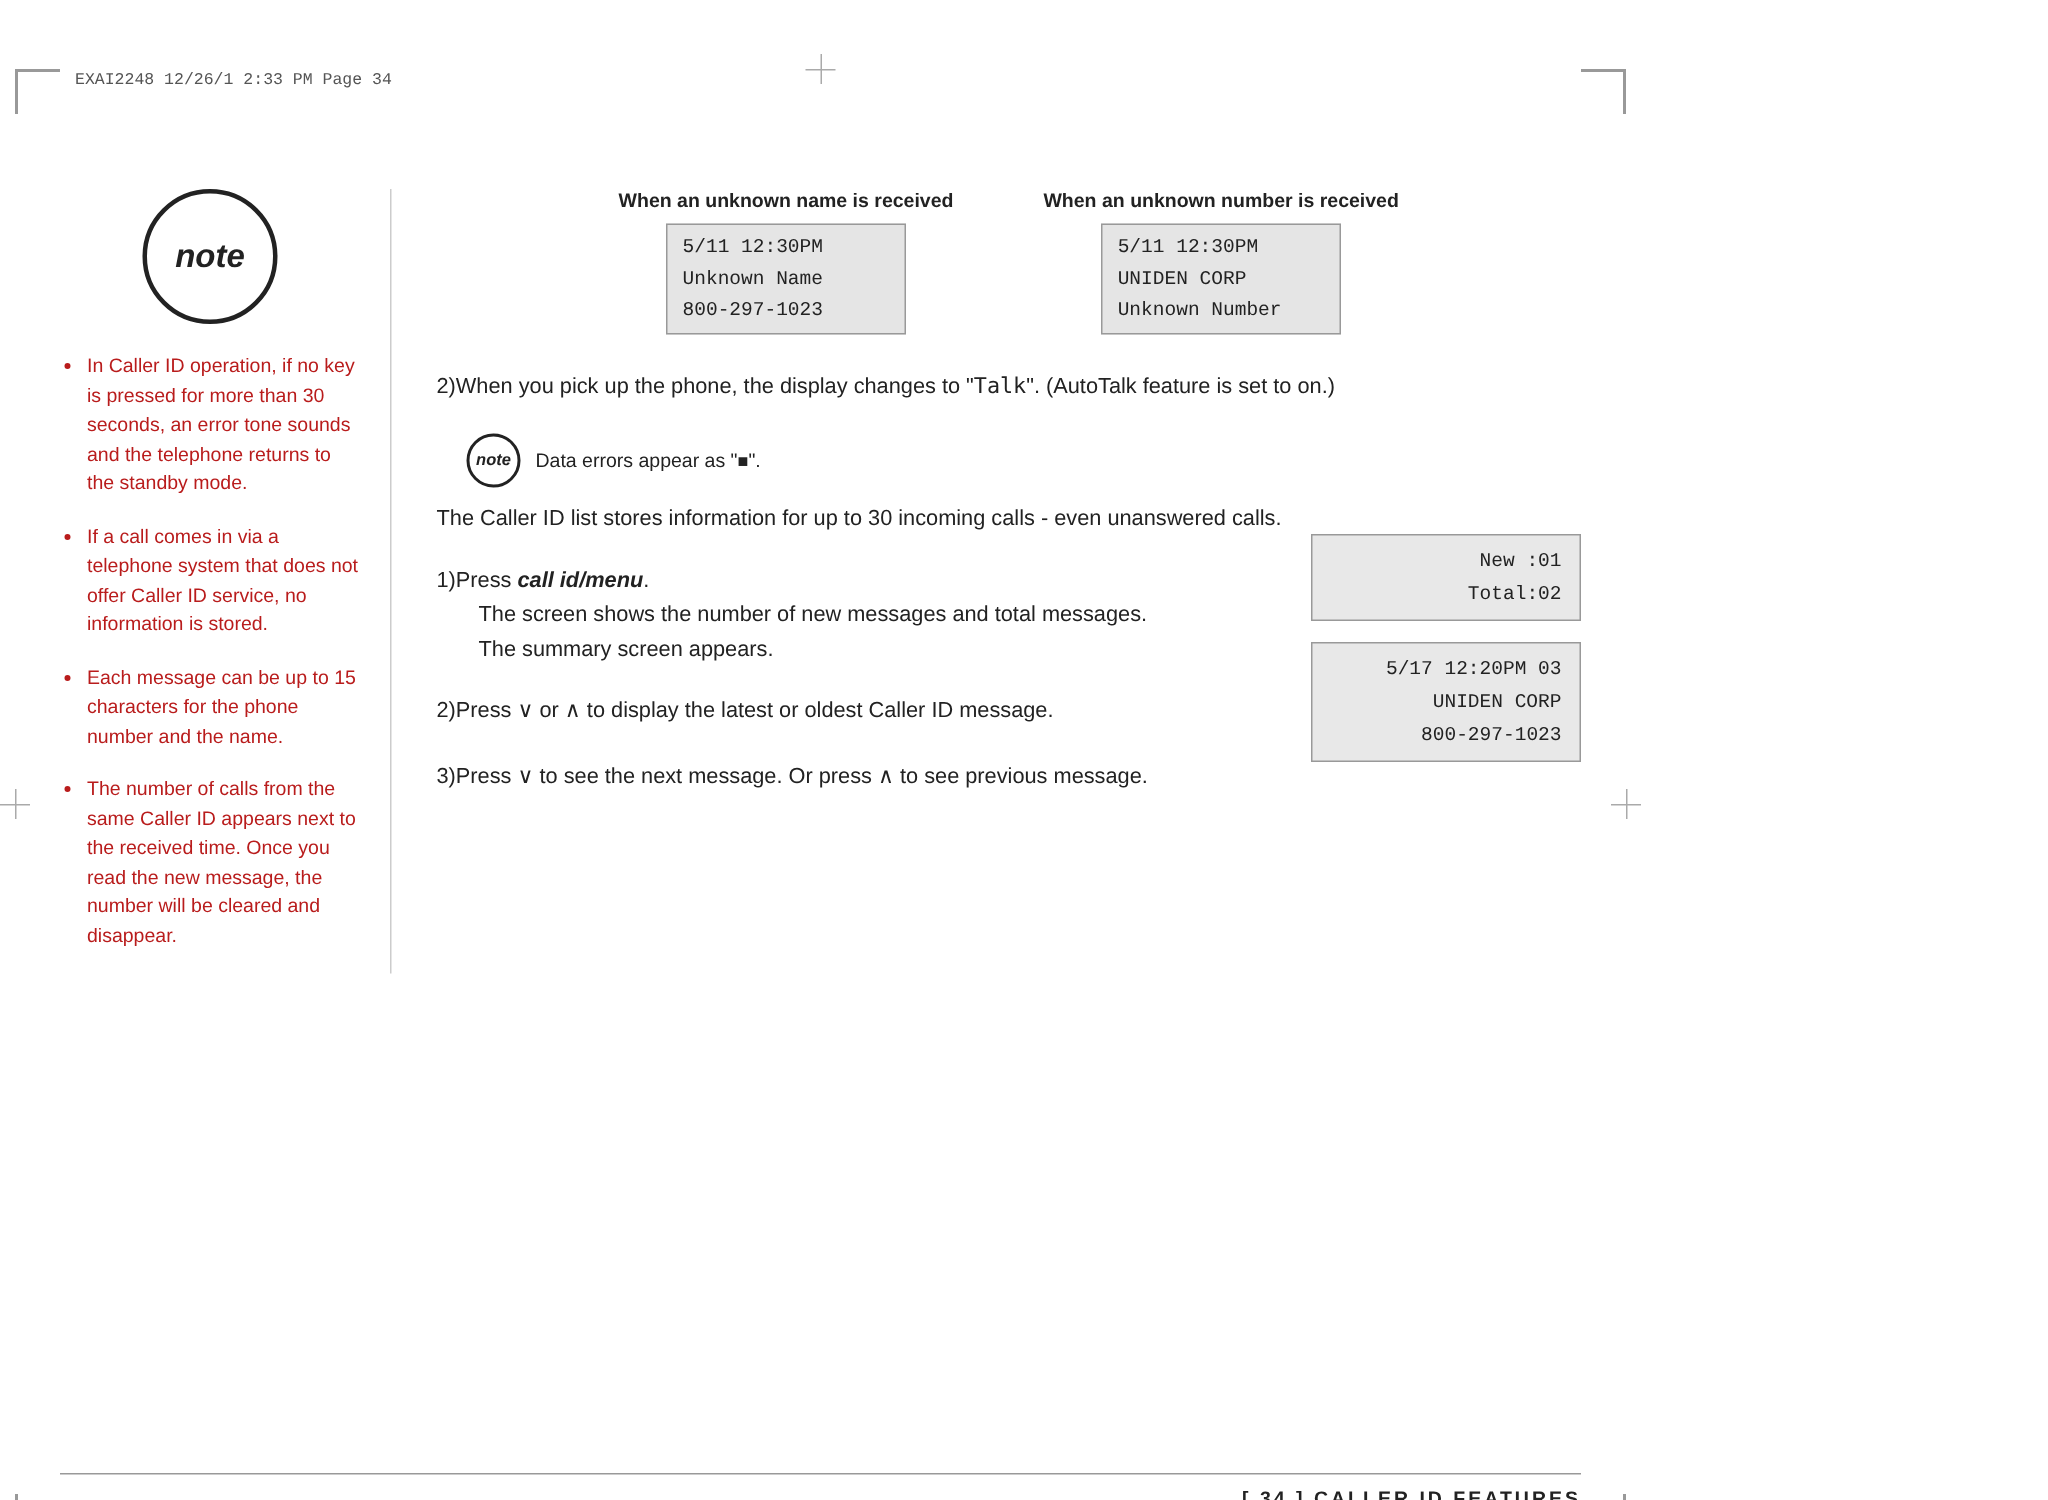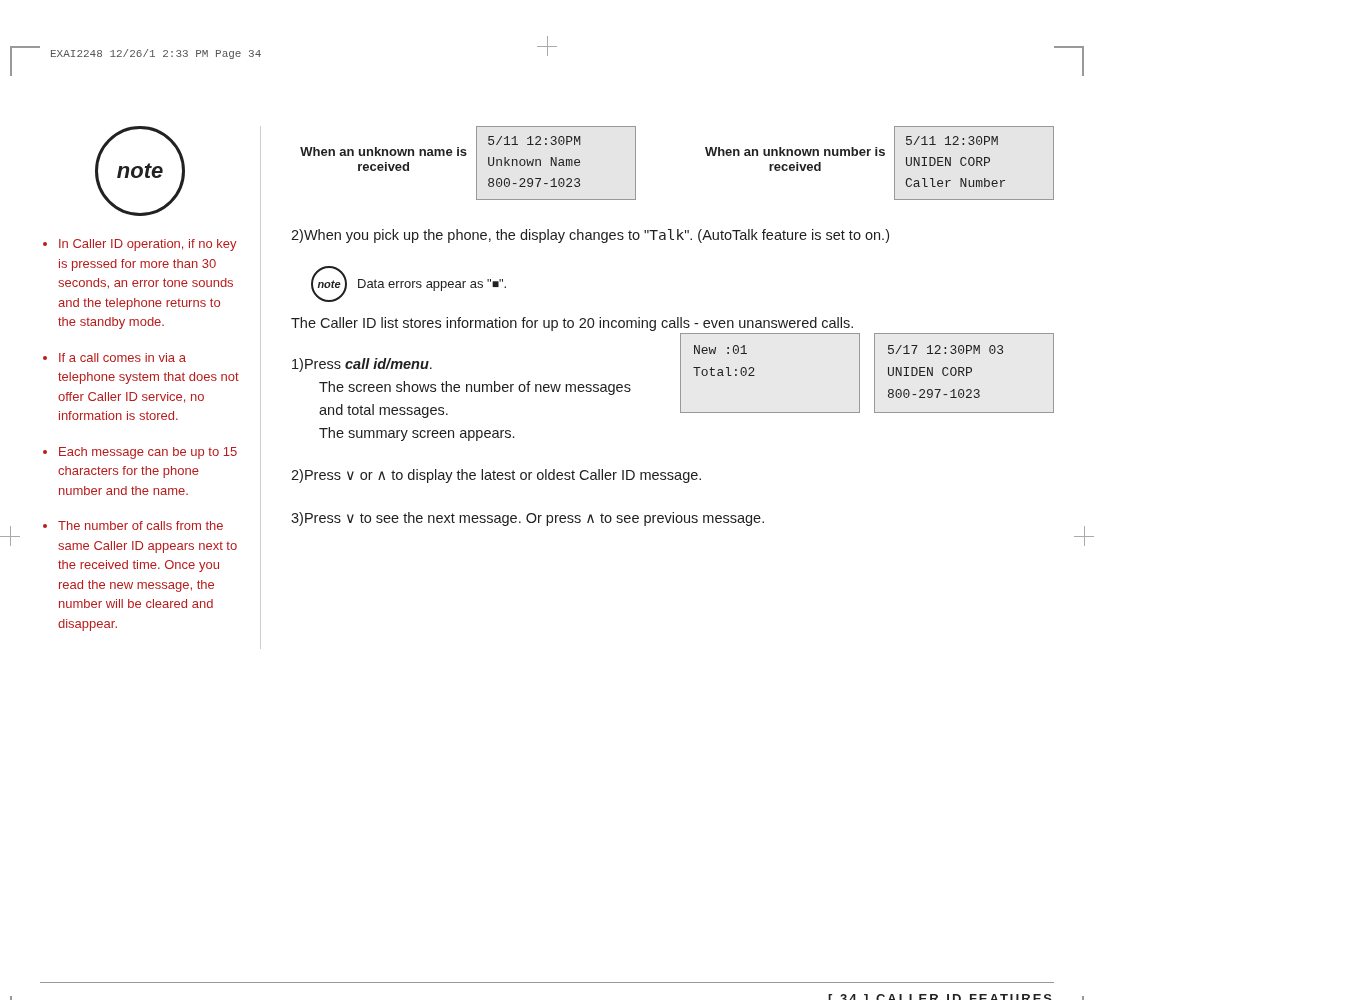--- a/index.html
+++ b/index.html
@@ -126,21 +126,21 @@
       display: flex;
       flex-direction: row;
       justify-content: center;
       gap: 60px;
       margin-bottom: 24px;
       margin-top: 0;
     }
 
     .top-item {
       display: flex;
-      flex-direction: row;
+      flex-direction: column;
       align-items: center;
     }
 
     .top-item-label {
       font-size: 13px;
       font-weight: bold;
       margin-bottom: 8px;
       text-align: center;
     }
 
@@ -200,22 +200,23 @@
     .step-indent {
       margin-left: 28px;
     }
 
     
     .right-displays {
       float: right;
       margin-left: 30px;
       margin-top: -20px;
       display: flex;
-      flex-direction: row;
+      flex-direction: column;
       gap: 14px;
+      text-align: right;
     }
 
     .lcd-box-right {
       background: #e8e8e8;
       border: 1px solid #999;
       padding: 6px 12px;
       font-family: 'Courier New', monospace;
       font-size: 13px;
       line-height: 1.7;
       min-width: 180px;
@@ -283,46 +284,46 @@
             <div>5/11 12:30PM</div>
             <div>Unknown Name</div>
             <div>800-297-1023</div>
           </div>
         </div>
         <div class="top-item">
           <div class="top-item-label">When an unknown number is received</div>
           <div class="lcd-box">
             <div>5/11 12:30PM</div>
             <div>UNIDEN CORP</div>
-            <div>Caller Number</div>
+            <div>Unknown Number</div>
           </div>
         </div>
       </div>
 
       <div class="step">
         <span>2)When you pick up the phone, the display changes to "<code>Talk</code>". (AutoTalk feature is set to on.)</span>
       </div>
 
       <div class="note-inline">
         <div class="note-circle-small">
           <span>note</span>
         </div>
         <span>Data errors appear as "<span style="font-size:12px;">■</span>".</span>
       </div>
 
 
-      <p class="section-intro">The Caller ID list stores information for up to 20 incoming calls - even unanswered calls.</p>
+      <p class="section-intro">The Caller ID list stores information for up to 30 incoming calls - even unanswered calls.</p>
 
       <div class="right-displays">
         <div class="lcd-box-right">
           <div>New  :01</div>
           <div>Total:02</div>
         </div>
         <div class="lcd-box-right">
-          <div>5/17 12:30PM 03</div>
+          <div>5/17 12:20PM 03</div>
           <div>UNIDEN CORP</div>
           <div>800-297-1023</div>
         </div>
       </div>
 
       <div class="step">
         <span>1)Press <span class="bold-italic">call id/menu</span>.</span>
         <div class="step-indent">
           <div>The screen shows the number of new messages and total messages.</div>
           <div>The summary screen appears.</div>

